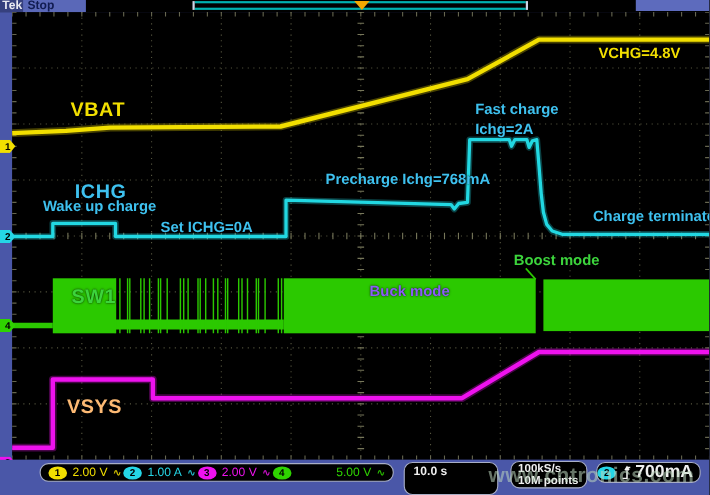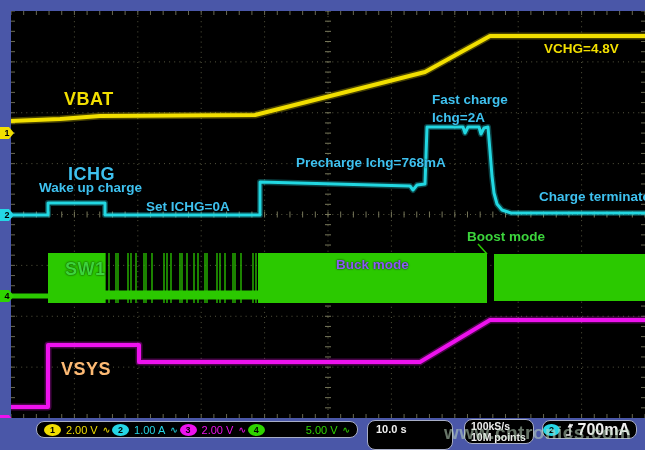--- a/index.html
+++ b/index.html
@@ -47,20 +47,30 @@
                justify-content:flex-end;gap:5px;padding-right:6px;}
   #trig-level{color:#f0f0f0;font-size:16px;font-weight:bold;text-align:center;}
   #watermark{position:absolute;left:444px;top:422px;font-size:19px;font-weight:bold;
              color:rgba(188,214,190,.55);letter-spacing:.5px;z-index:30;pointer-events:none;}
 </style>
 </head>
 <body>
 
 <div id="frame">
 
+  <div id="header">
+    <div id="hdr-left"></div>
+    <div id="tek-logo">Tek</div>
+    <div id="stop-chip">
+      <span>Stop</span>
+    </div>
+    <div id="acq-bar"></div>
+    <div id="trig-pos"></div>
+    <div id="menu-box"></div>
+  </div>
 
   <div id="display">
     <svg id="trace-svg" width="634" height="407" viewBox="0 0 634 407">
         <line x1="63.4" y1="0" x2="63.4" y2="407" stroke="#55553f" stroke-width="1" stroke-dasharray="1 4.1"></line>
         <line x1="126.8" y1="0" x2="126.8" y2="407" stroke="#55553f" stroke-width="1" stroke-dasharray="1 4.1"></line>
         <line x1="190.2" y1="0" x2="190.2" y2="407" stroke="#55553f" stroke-width="1" stroke-dasharray="1 4.1"></line>
         <line x1="253.6" y1="0" x2="253.6" y2="407" stroke="#55553f" stroke-width="1" stroke-dasharray="1 4.1"></line>
         <line x1="317" y1="0" x2="317" y2="407" stroke="#55553f" stroke-width="1" stroke-dasharray="1 4.1"></line>
         <line x1="380.4" y1="0" x2="380.4" y2="407" stroke="#55553f" stroke-width="1" stroke-dasharray="1 4.1"></line>
         <line x1="443.8" y1="0" x2="443.8" y2="407" stroke="#55553f" stroke-width="1" stroke-dasharray="1 4.1"></line>

